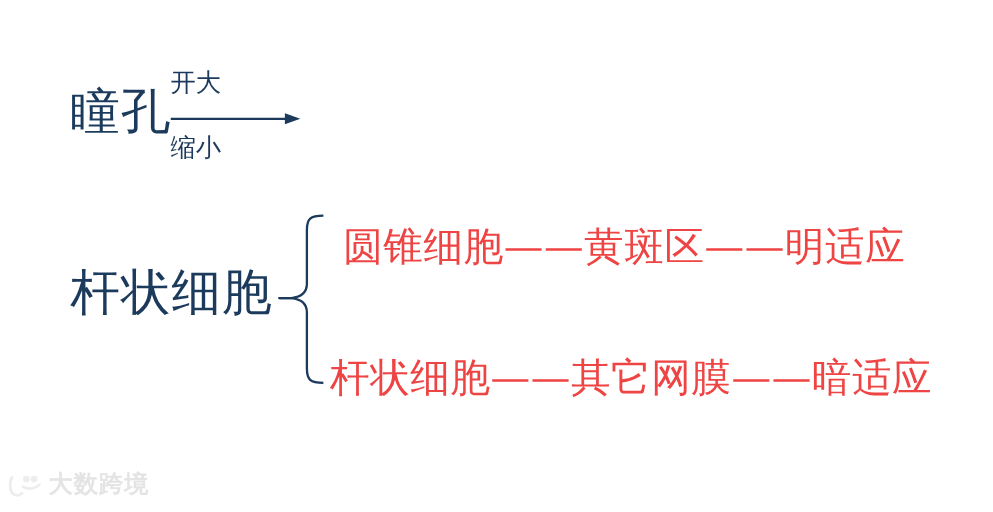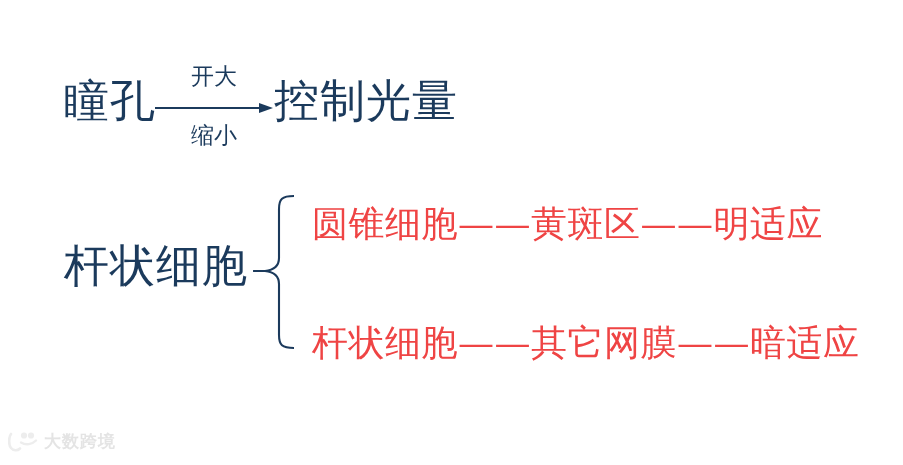--- a/index.html
+++ b/index.html
@@ -52,21 +52,21 @@
   #arrow-line {
     position: absolute;
     left: 0;
     top: 0;
     width: 118px;
     height: 92px;
   }
   .arrow-label {
     position: absolute;
     width: 118px;
-    text-align: center;
+    text-align: left;
     font-size: 23px;
     line-height: 1;
     color: #1b3a5c;
     font-family: "DejaVu Serif", "Liberation Serif", serif;
     white-space: nowrap;
   }
   #arrow-label-top   { top: 3px; }
   #arrow-label-bottom{ top: 62px; }
 
   
@@ -88,41 +88,41 @@
 
   .branch {
     position: absolute;
     font-size: 36px;
     letter-spacing: 0.5px;
     white-space: nowrap;
     color: #ef4444;
     font-family: "DejaVu Serif", "Liberation Serif", serif;
   }
   #branch-0 { left: 312px; top: 200px; }
-  #branch-1 { left: 312px; top: 319px; }
+  #branch-1 { left: 300px; top: 319px; }
 
   
   #watermark {
     position: absolute;
     left: 8px;
     top: 428px;
     height: 26px;
     display: flex;
     align-items: center;
     gap: 6px;
     opacity: 1;
     user-select: none;
   }
   #watermark-mark {
     width: 30px;
     height: 22px;
     display: block;
   }
   #watermark-text {
-    font-size: 17px;
+    font-size: 22px;
     font-weight: bold;
     color: #e4e4e4;
     letter-spacing: 1px;
     font-family: "DejaVu Sans", "Liberation Sans", sans-serif;
     line-height: 1;
     white-space: nowrap;
   }
 </style>
 </head>
 <body>
@@ -133,21 +133,20 @@
 
   <div id="arrow-group">
     <svg id="arrow-line" viewBox="0 0 118 92">
       <line x1="0" y1="46" x2="107" y2="46" stroke="#1b3a5c" stroke-width="2.1"></line>
       <polygon points="118,46 104,41 104,51" fill="#1b3a5c"></polygon>
     </svg>
     <div class="arrow-label" id="arrow-label-top">开大</div>
     <div class="arrow-label" id="arrow-label-bottom">缩小</div>
   </div>
 
-  <div class="node" id="row1-target">控制光量</div>
 
   <div class="node" id="row2-source">杆状细胞</div>
 
   <div id="brace-wrap">
     <svg id="brace-svg" viewBox="0 0 46 160" fill="none">
       <path d="M46 4 C34 4 31 7 31 17 L31 66 C31 74 26 78 17 79 L6 79" stroke="#1b3a5c" stroke-width="2.1" stroke-linecap="round"></path>
       <path d="M46 156 C34 156 31 153 31 143 L31 92 C31 84 26 80 17 79 L6 79" stroke="#1b3a5c" stroke-width="2.1" stroke-linecap="round"></path>
     </svg>
   </div>
 

